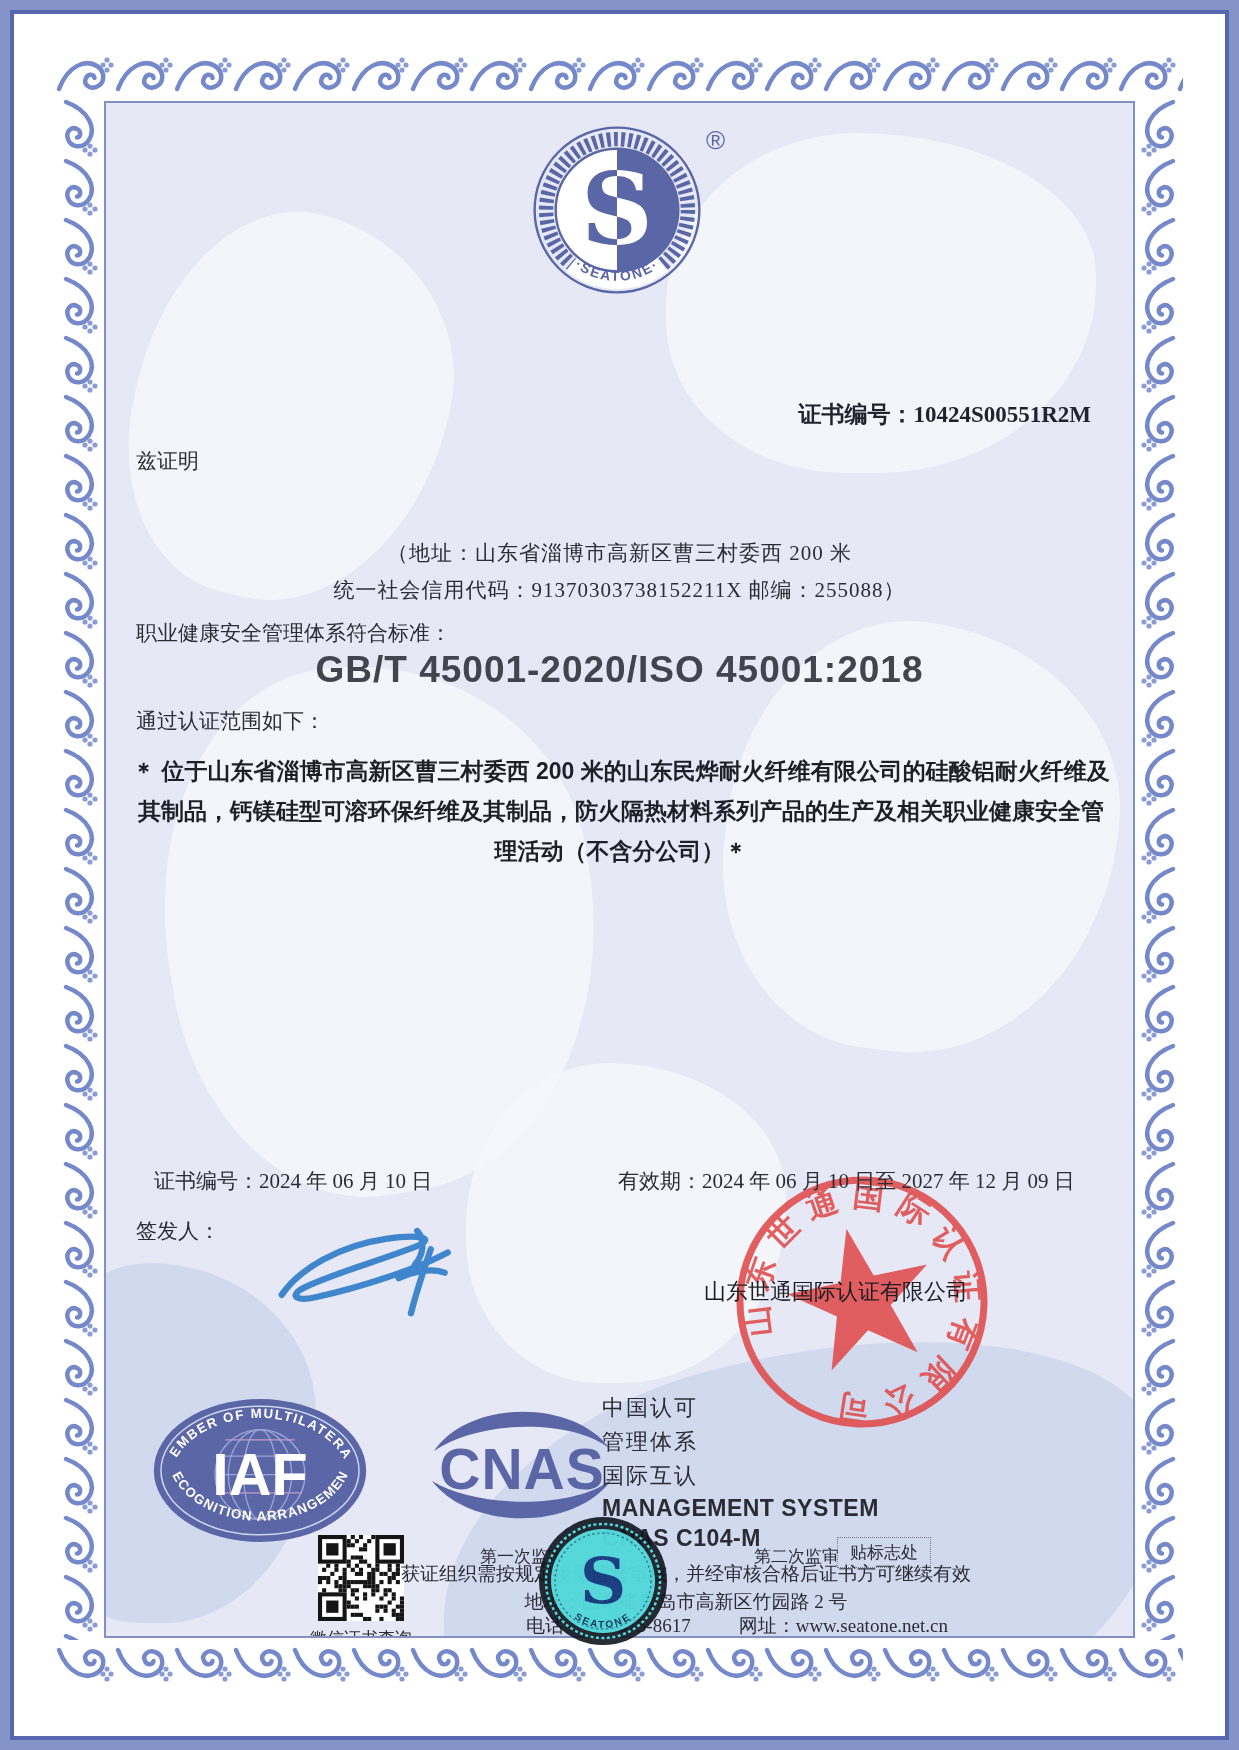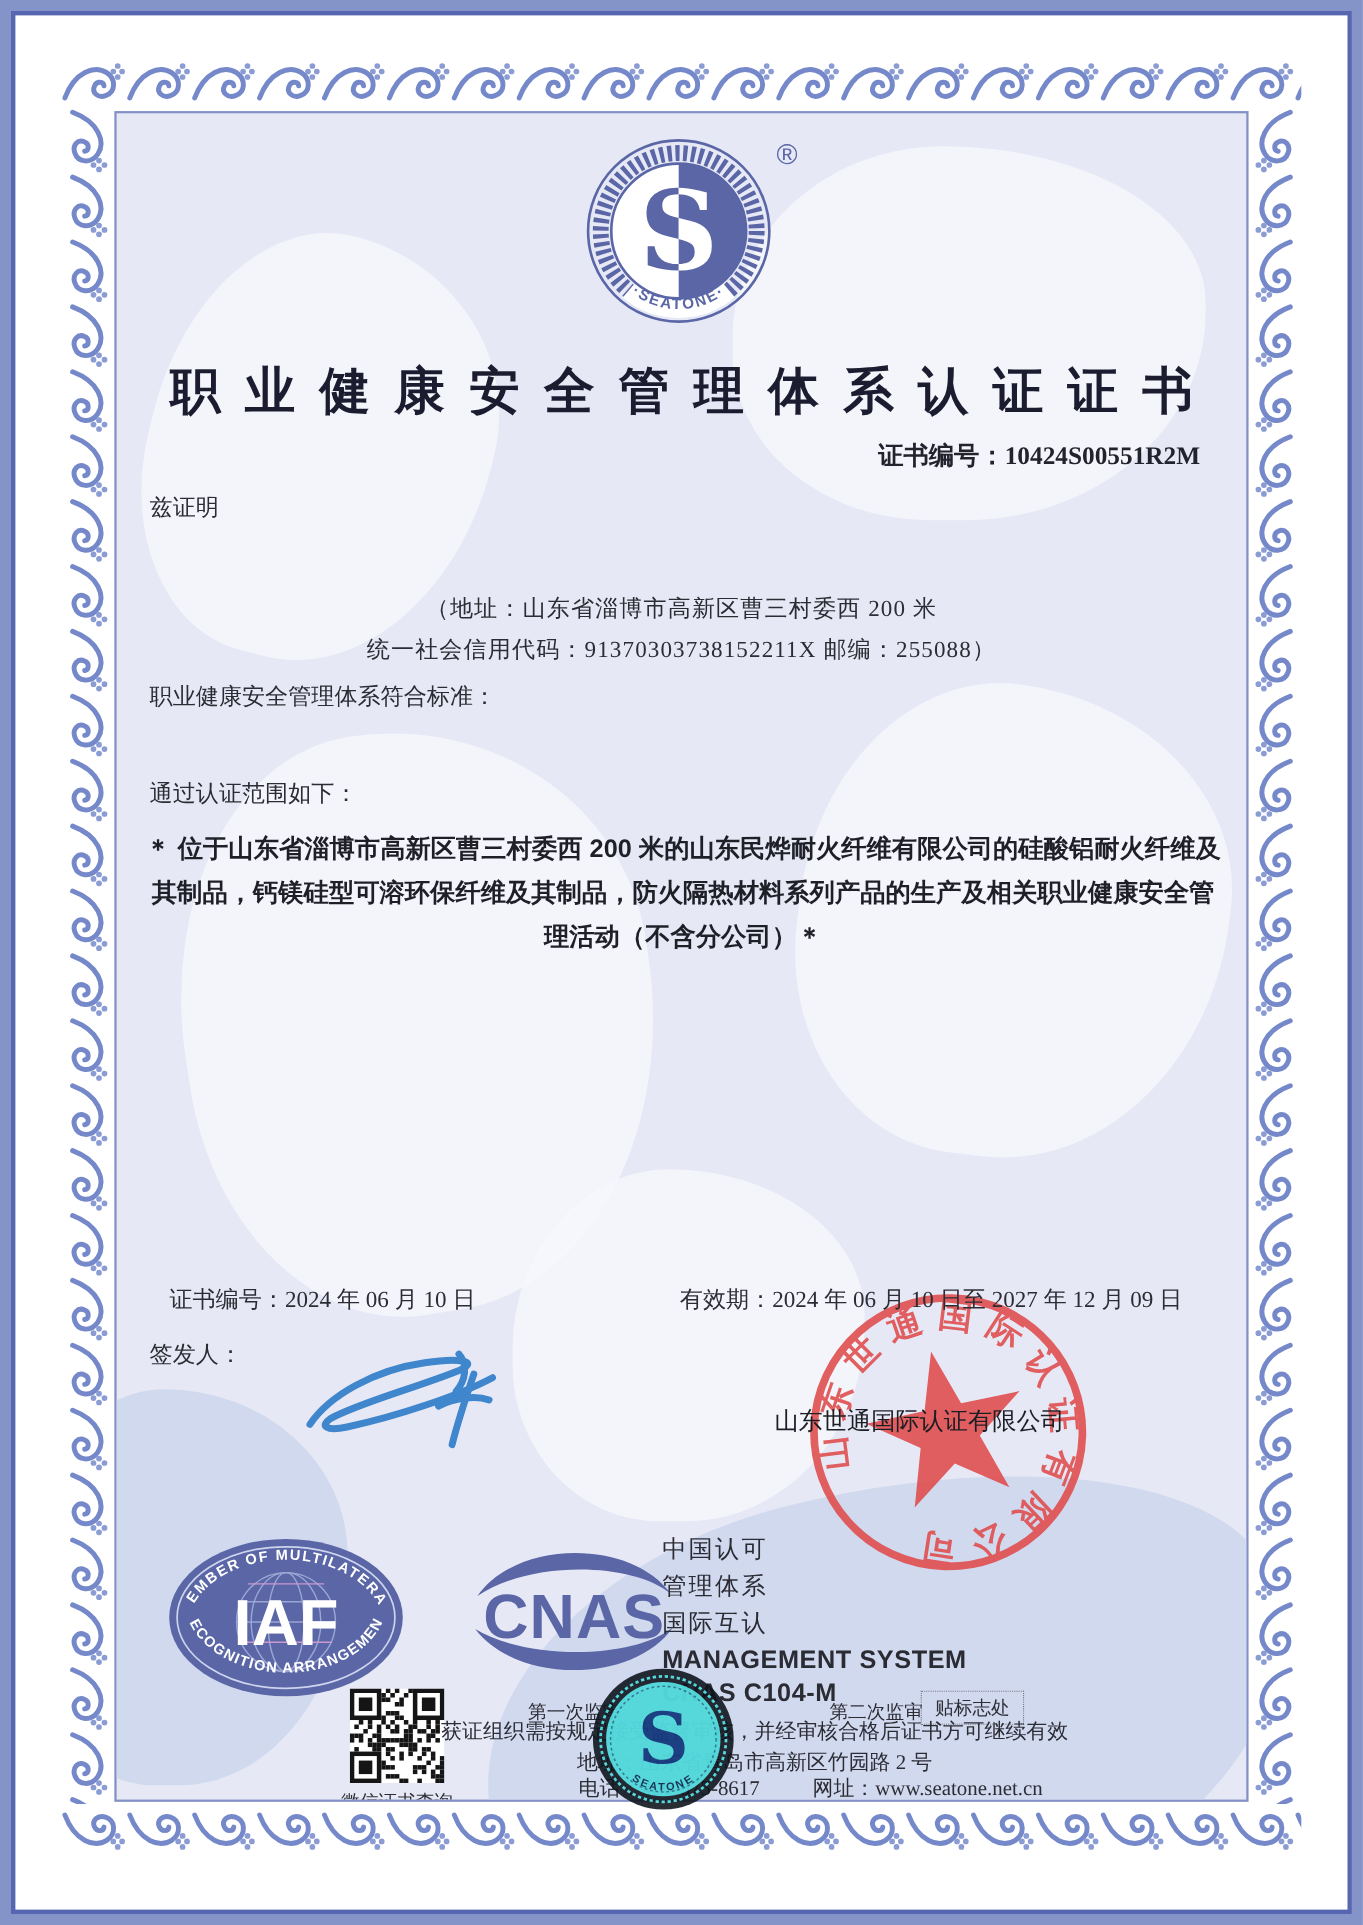--- a/index.html
+++ b/index.html
@@ -937,30 +937,30 @@
           </clipPath>
         <text clip-path="url(#clL)" x="0" y="36" text-anchor="middle" font-size="104" font-weight="700" font-family="'DejaVu Serif',serif" fill="#5a66a6">S</text>
         <text clip-path="url(#clR)" x="0" y="36" text-anchor="middle" font-size="104" font-weight="700" font-family="'DejaVu Serif',serif" fill="#ffffff">S</text>
         <path id="logocap" d="M-47.6,56.7 A74,74 0 0 0 47.6,56.7" fill="none" stroke="#ffffff" stroke-width="17"></path>
         <text font-size="14.5" font-weight="700" font-family="'Liberation Sans',sans-serif" fill="#5a66a6" letter-spacing="2">
           <textPath href="#logocap" startOffset="50%" text-anchor="middle">·SEATONE·</textPath>
         </text>
       </svg>
       <span class="reg">®</span>
 
-      <h1 class="title z2">职业健康安全管理体系认证证书</h1>
 
       <div class="certno z2">
         <span>证书编号：</span><span>10424S00551R2M</span>
       </div>
 
       <div class="certify z2">兹证明</div>
       <div class="addr1 z2">（地址：山东省淄博市高新区曹三村委西 200 米</div>
       <div class="addr2 z2">统一社会信用代码：91370303738152211X 邮编：255088）</div>
       <div class="stdlabel z2">职业健康安全管理体系符合标准：</div>
+      <div class="std z2">GB/T 45001-2020/ISO 45001:2018</div>
       <div class="scopelabel z2">通过认证范围如下：</div>
       <div class="scope z2">＊ 位于山东省淄博市高新区曹三村委西 200 米的山东民烨耐火纤维有限公司的硅酸铝耐火纤维及其制品，钙镁硅型可溶环保纤维及其制品，防火隔热材料系列产品的生产及相关职业健康安全管理活动（不含分公司）＊</div>
 
       <div class="issue z2">
         <span>证书编号：</span><span>2024 年 06 月 10 日</span>
       </div>
       <div class="valid z2">
         <span>有效期：</span><span>2024 年 06 月 10 日至 2027 年 12 月 09 日</span>
       </div>
 

